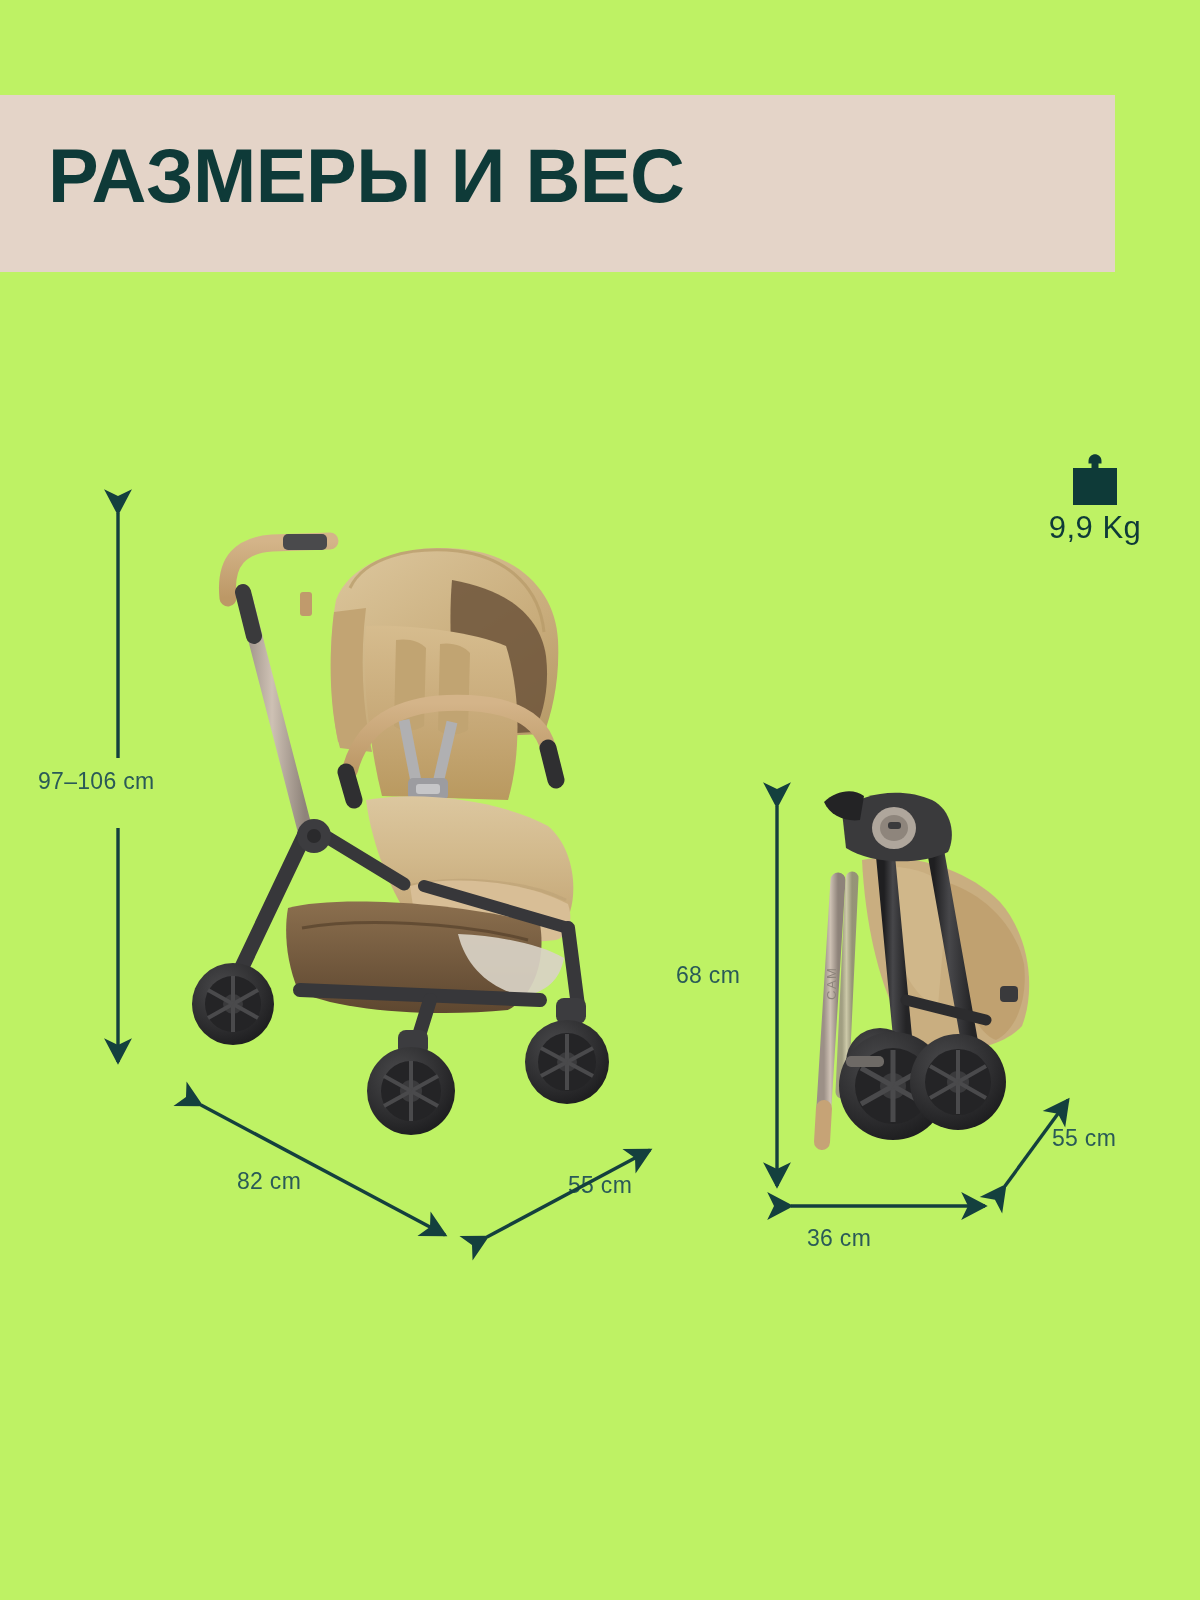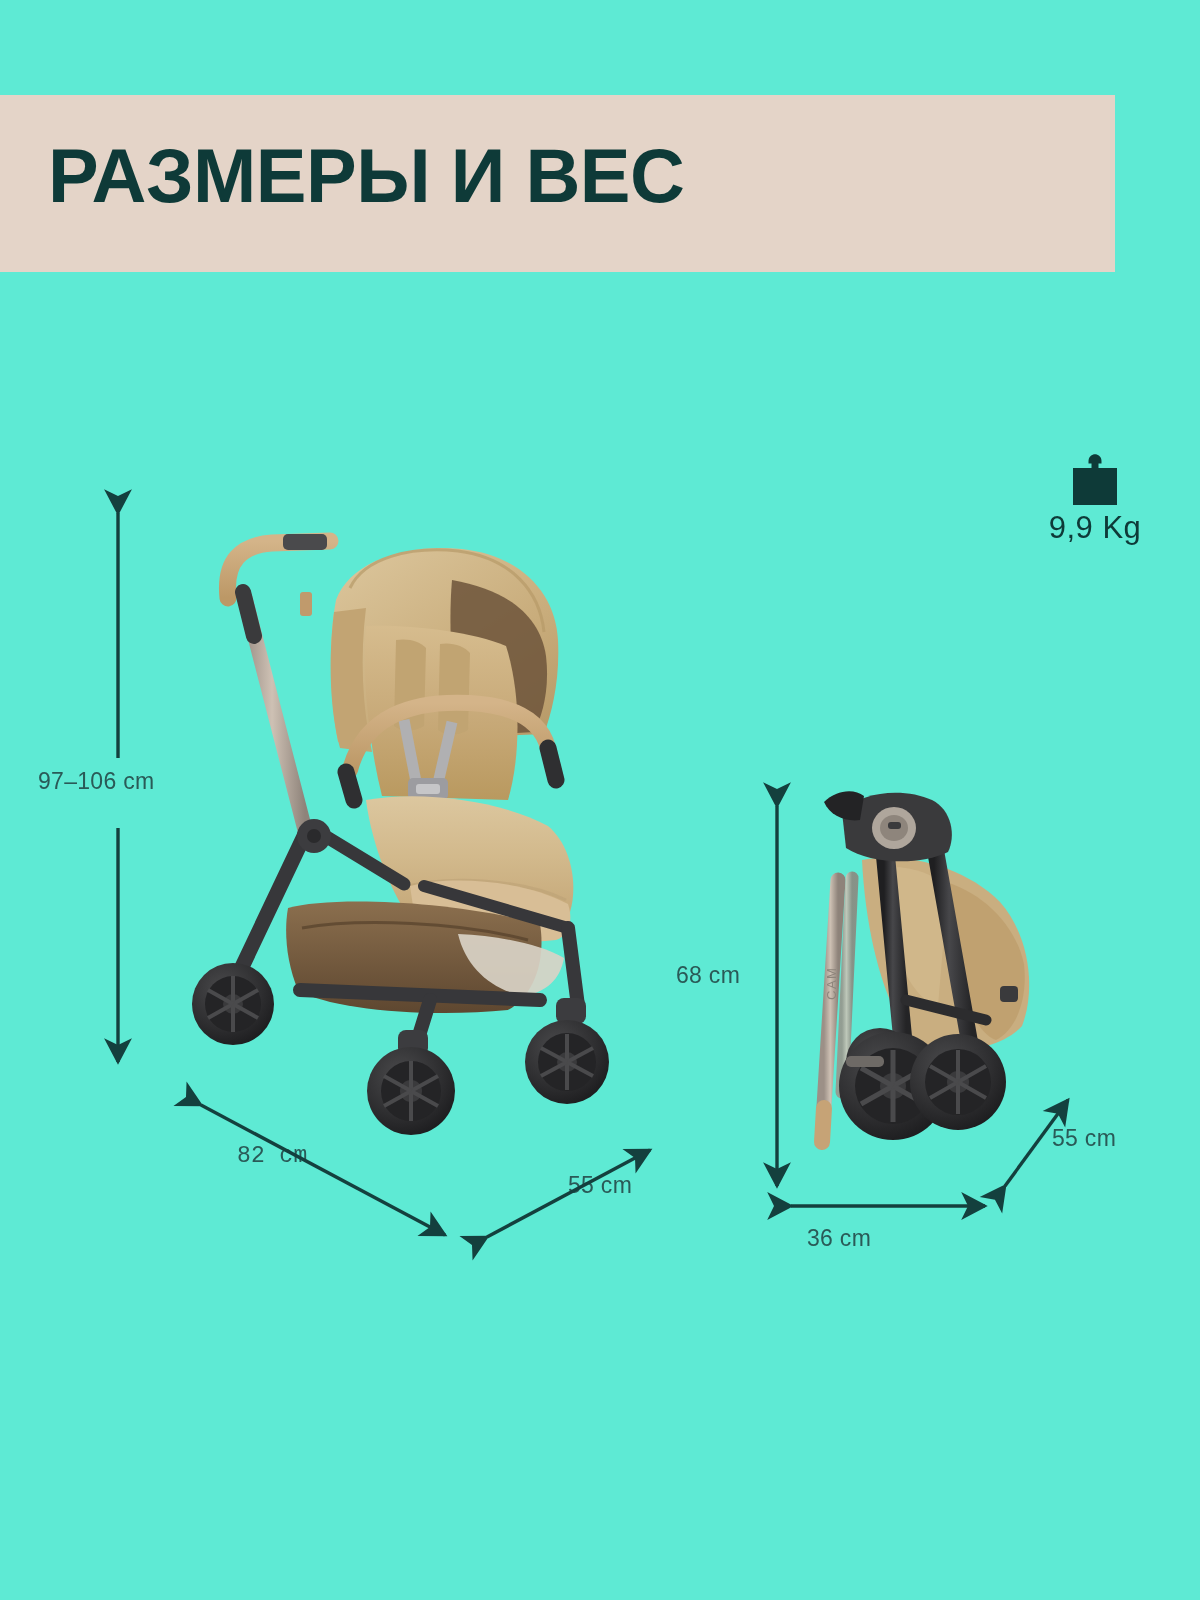--- a/index.html
+++ b/index.html
@@ -9,21 +9,21 @@
     height: 1600px;
     background: #ffffff;
     font-family: "Liberation Sans", sans-serif;
     overflow: hidden;
   }
 
   .page {
     position: relative;
     width: 1200px;
     height: 1600px;
-    background: #5eead4;
+    background: #bef264;
   }
 
   
   .header-banner {
     position: absolute;
     left: 0;
     top: 95px;
     width: 1115px;
     height: 177px;
     background: #E4D4C8;
@@ -66,21 +66,21 @@
 
   
   .dim-label {
     position: absolute;
     font-size: 23px;
     color: #2A5A57;
     letter-spacing: 0.3px;
     white-space: nowrap;
   }
   .lbl-height   { left: 38px;  top: 768px; }
-  .lbl-depth    { left: 237px; top: 1143px; font-family: Liberation Mono, monospace; }
+  .lbl-depth    { left: 237px; top: 1168px; }
   .lbl-width    { left: 568px; top: 1172px; }
   .lbl-fold-h   { left: 676px; top: 962px; }
   .lbl-fold-d   { left: 1052px; top: 1125px; }
   .lbl-fold-w   { left: 807px; top: 1225px; }
 
   
   .art-layer {
     position: absolute;
     left: 0; top: 0;
     width: 1200px; height: 1600px;

